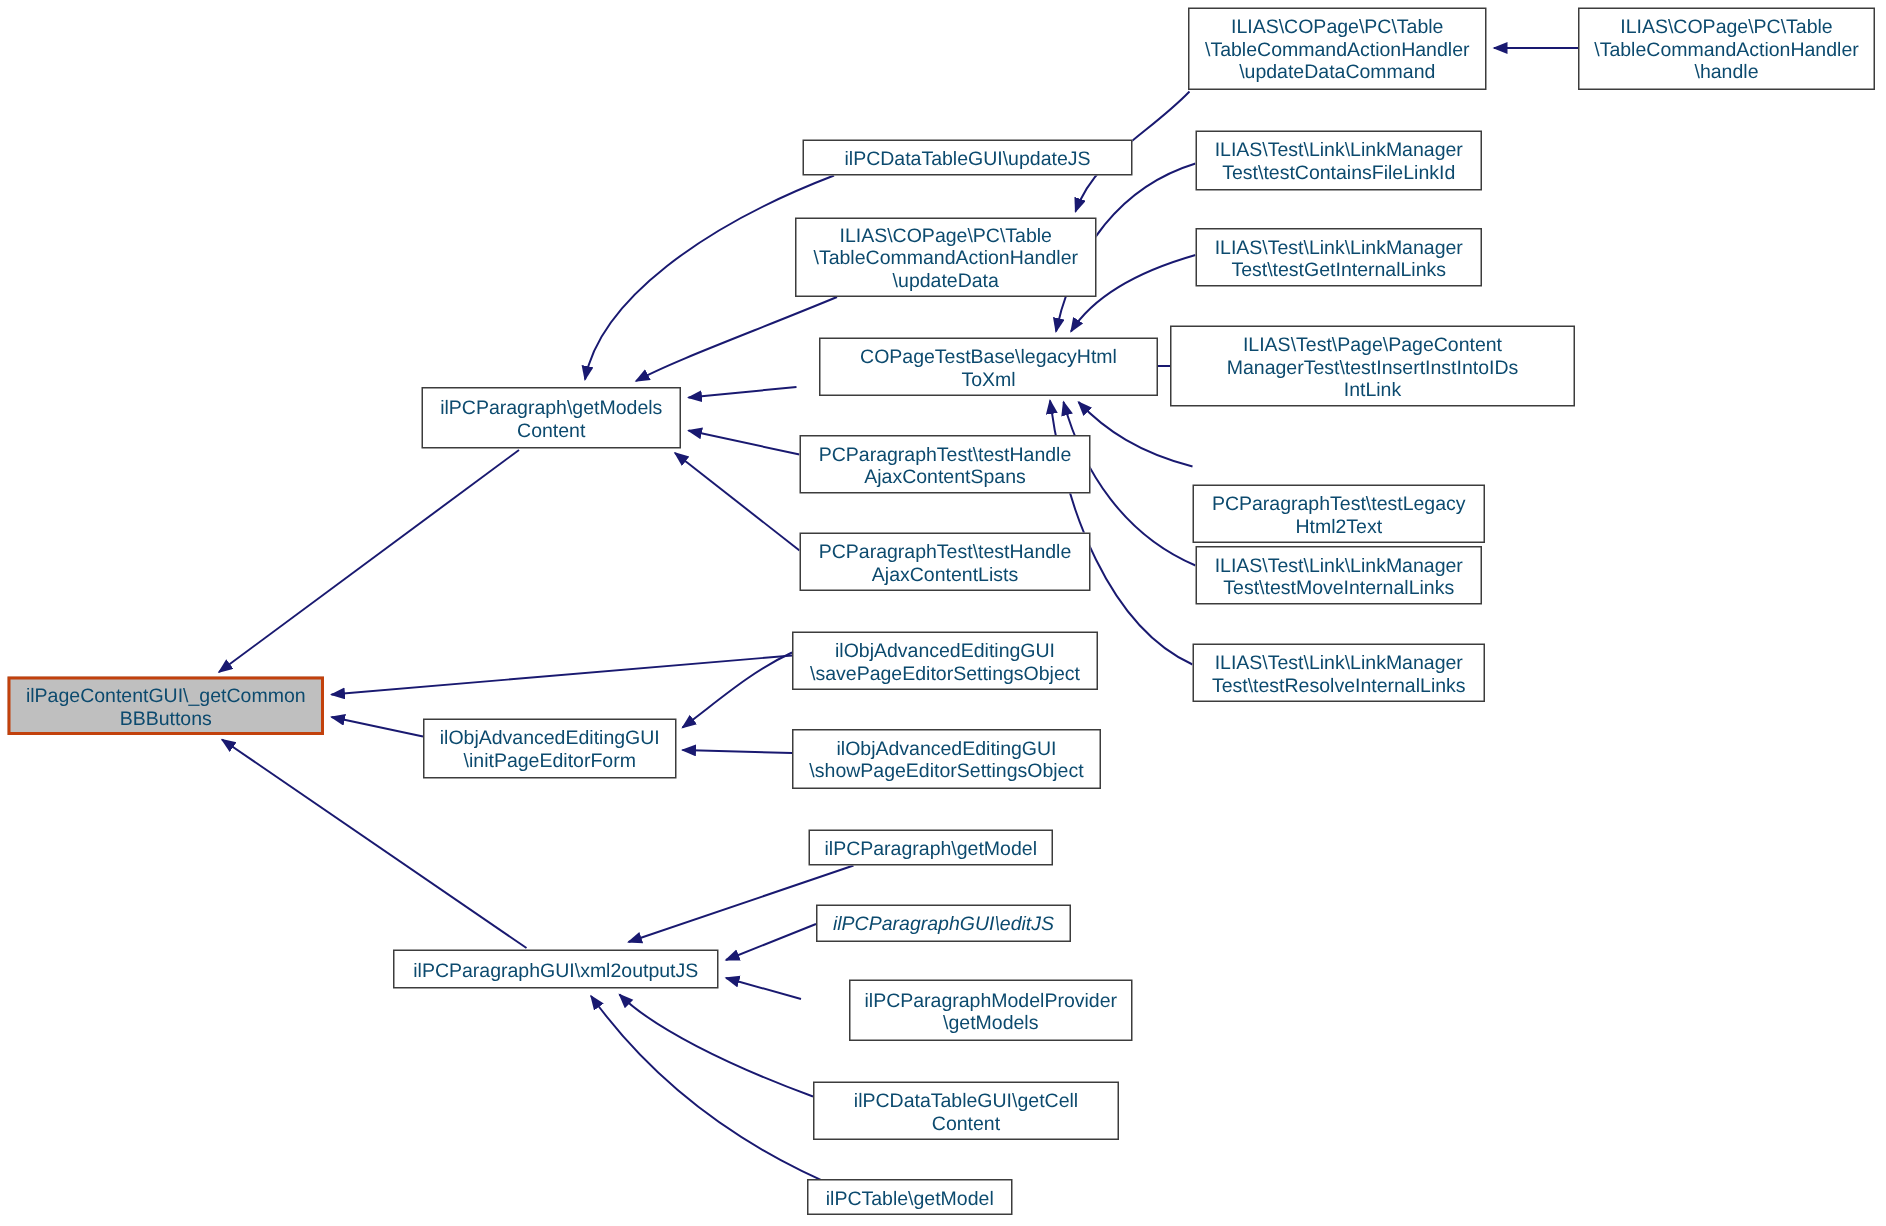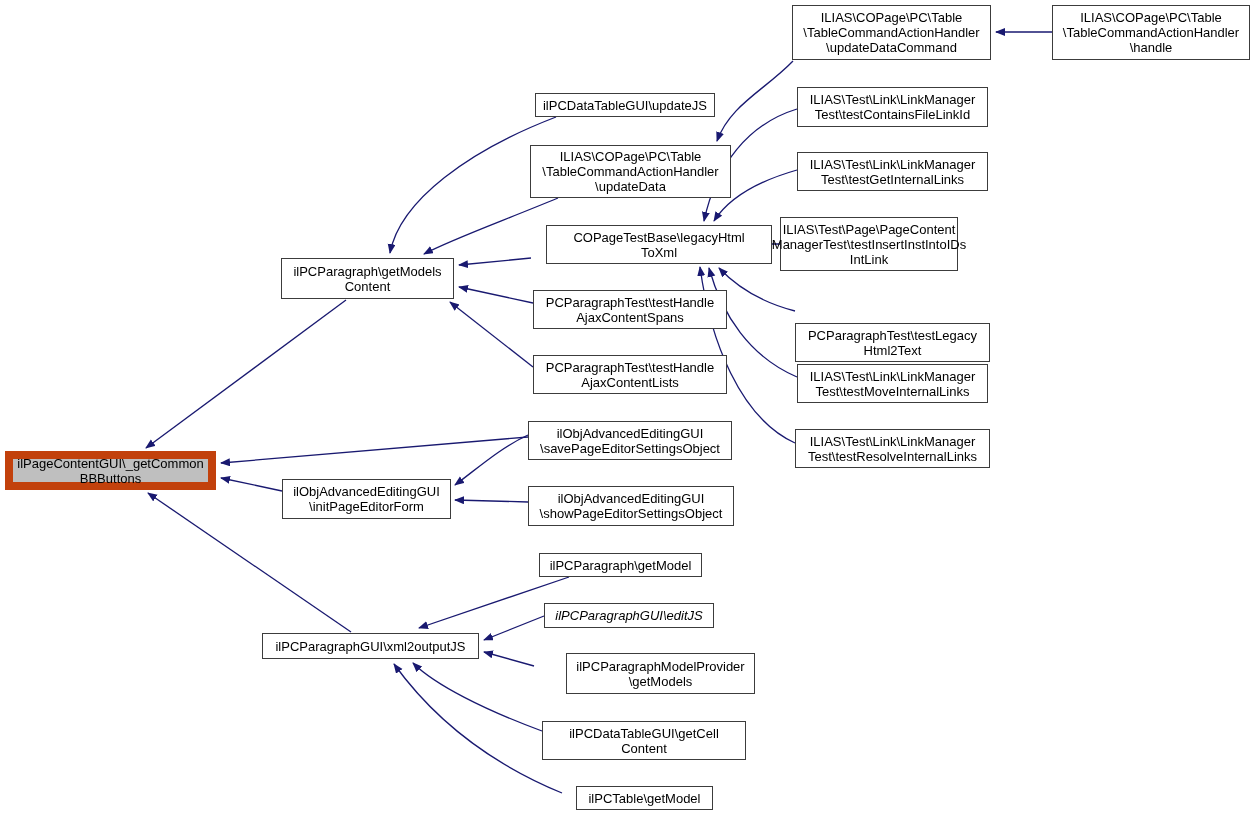--- a/index.html
+++ b/index.html
@@ -10,27 +10,27 @@
     font-family:"Liberation Sans", sans-serif;
     overflow:hidden;
   }
   #edges-svg{position:absolute;left:0;top:0;width:1257px;height:817px;z-index:0;}
   .edge{fill:none;stroke:var(--edge-color,#191970);stroke-width:1.3px;}
   #arrow path{fill:var(--edge-color,#191970);}
   .node{
     position:absolute;z-index:1;box-sizing:border-box;
     display:flex;align-items:center;justify-content:center;
     background:#fff;border:1.5px solid #3c3c3c;
-    font-size:13px;line-height:15px;color:#000000;
+    font-size:13px;line-height:15px;color:#0c4a6e;
     text-align:center;white-space:pre-line;cursor:pointer;
     padding:1px 3px;
   }
   .node.highlighted{
     background:var(--highlight,#bfbfbf);
-    border:8px solid #c2410c;
+    border:2px solid #c2410c;
   }
 </style>
 </head>
 <body>
 
 <div id="canvas">
   <svg id="edges-svg" width="1257" height="817" viewBox="0 0 1257 817" xmlns="http://www.w3.org/2000/svg">
     <defs>
       <marker id="arrow" markerWidth="11" markerHeight="9" refX="9" refY="4" orient="auto" markerUnits="userSpaceOnUse">
         <path d="M0,0 L10,4 L0,8 z"></path>
@@ -62,49 +62,49 @@
       <path d="M562,793 C470,755 420,700 394,664" class="edge" marker-end="url(#arrow)"></path>
     </svg>
   <div id="nodes-layer">
       <div class="node highlighted" style="left: 5px; top: 451px; width: 211px; height: 39px;">ilPageContentGUI\_getCommon
 BBButtons</div>
       <div class="node" style="left: 281px; top: 258px; width: 173px; height: 41px;">ilPCParagraph\getModels
 Content</div>
       <div class="node" style="left: 282px; top: 479px; width: 169px; height: 40px;">ilObjAdvancedEditingGUI
 \initPageEditorForm</div>
       <div class="node" style="left: 262px; top: 633px; width: 217px; height: 26px; text-align: center;">ilPCParagraphGUI\xml2outputJS</div>
-      <div class="node" style="left: 535px; top: 93px; width: 180px; height: 24px;">ilPCDataTableGUI\updateJS</div>
+      <div class="node" style="left: 535px; top: 93px; width: 220px; height: 24px;">ilPCDataTableGUI\updateJS</div>
       <div class="node" style="left: 530px; top: 145px; width: 201px; height: 53px;">ILIAS\COPage\PC\Table
 \TableCommandActionHandler
 \updateData</div>
       <div class="node" style="left: 546px; top: 225px; width: 226px; height: 39px;">COPageTestBase\legacyHtml
 ToXml</div>
       <div class="node" style="left: 533px; top: 290px; width: 194px; height: 39px;">PCParagraphTest\testHandle
 AjaxContentSpans</div>
       <div class="node" style="left: 533px; top: 355px; width: 194px; height: 39px;">PCParagraphTest\testHandle
 AjaxContentLists</div>
       <div class="node" style="left: 528px; top: 421px; width: 204px; height: 39px;">ilObjAdvancedEditingGUI
 \savePageEditorSettingsObject</div>
       <div class="node" style="left: 528px; top: 486px; width: 206px; height: 40px;">ilObjAdvancedEditingGUI
 \showPageEditorSettingsObject</div>
       <div class="node" style="left: 539px; top: 553px; width: 163px; height: 24px;">ilPCParagraph\getModel</div>
       <div class="node" style="left: 544px; top: 603px; width: 170px; height: 25px; font-style: italic;">ilPCParagraphGUI\editJS</div>
       <div class="node" style="left: 522px; top: 653px; width: 189px; height: 41px; margin-left: 44px;">ilPCParagraphModelProvider
 \getModels</div>
       <div class="node" style="left: 542px; top: 721px; width: 204px; height: 39px;">ilPCDataTableGUI\getCell
 Content</div>
-      <div class="node" style="left: 576px; top: 786px; width: 137px; height: 24px;">ilPCTable\getModel</div>
+      <div class="node" style="left: 538px; top: 786px; width: 137px; height: 24px;">ilPCTable\getModel</div>
       <div class="node" style="left: 792px; top: 5px; width: 199px; height: 55px;">ILIAS\COPage\PC\Table
 \TableCommandActionHandler
 \updateDataCommand</div>
       <div class="node" style="left: 797px; top: 87px; width: 191px; height: 40px;">ILIAS\Test\Link\LinkManager
 Test\testContainsFileLinkId</div>
       <div class="node" style="left: 797px; top: 152px; width: 191px; height: 39px;">ILIAS\Test\Link\LinkManager
 Test\testGetInternalLinks</div>
-      <div class="node" style="left: 780px; top: 217px; width: 178px; height: 54px;">ILIAS\Test\Page\PageContent
+      <div class="node" style="left: 780px; top: 217px; width: 270px; height: 54px;">ILIAS\Test\Page\PageContent
 ManagerTest\testInsertInstIntoIDs
 IntLink</div>
       <div class="node" style="left: 795px; top: 299px; width: 195px; height: 39px; margin-top: 24px;">PCParagraphTest\testLegacy
 Html2Text</div>
       <div class="node" style="left: 797px; top: 364px; width: 191px; height: 39px;">ILIAS\Test\Link\LinkManager
 Test\testMoveInternalLinks</div>
       <div class="node" style="left: 795px; top: 429px; width: 195px; height: 39px;">ILIAS\Test\Link\LinkManager
 Test\testResolveInternalLinks</div>
       <div class="node" style="left: 1052px; top: 5px; width: 198px; height: 55px;">ILIAS\COPage\PC\Table
 \TableCommandActionHandler

